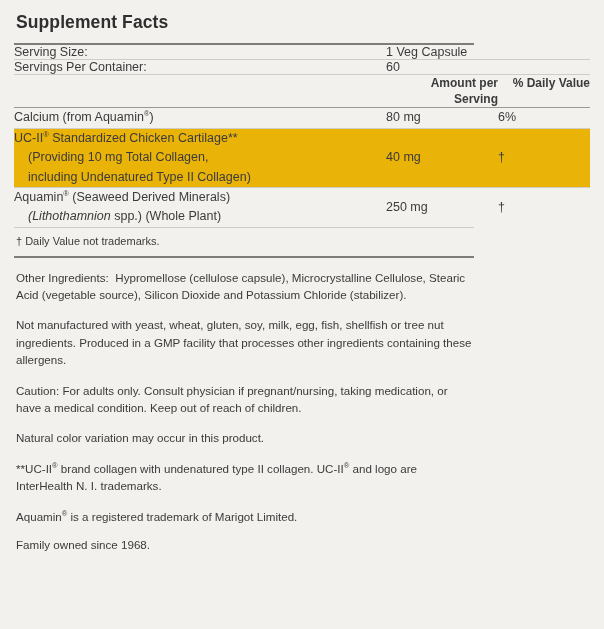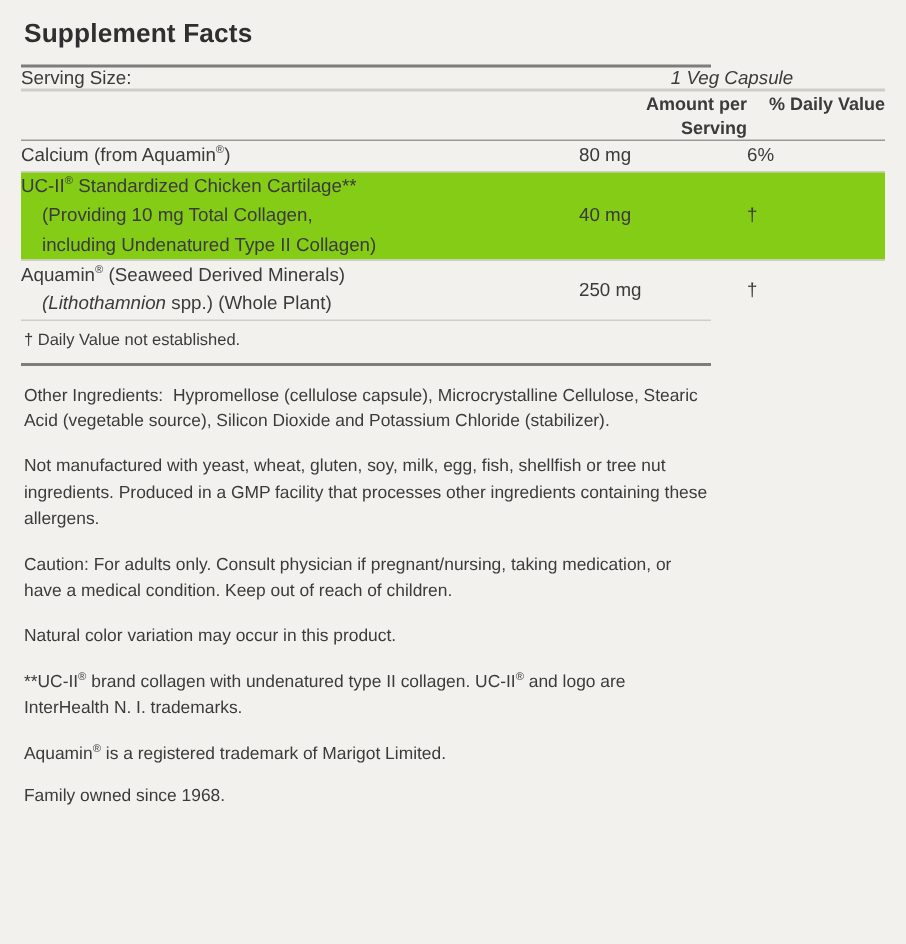--- a/index.html
+++ b/index.html
@@ -52,45 +52,44 @@
   }
   .col-name { width: 372px; }
   .col-amt  { width: 112px; }
   .col-dv   { width: 92px; }
 
   .row-serving td {
     padding: 8px 0 8px 2px;
     font-size: 12.5px;
   }
   .row-serving .val {
-    text-align: center;
+    text-align: left;
     padding-left: 0;
     padding-right: 0;
-    font-style: italic;
   }
   .hdr-row td {
     padding: 10px 0 7px 0;
     font-weight: bold;
     font-size: 12px;
     text-align: right;
     line-height: 1.35;
   }
   .hdr-row td.blank { }
   .nutrient td {
     padding: 7px 0 7px 2px;
     font-size: 12.5px;
     line-height: 1.55;
   }
   .nutrient td.amt, .nutrient td.dv {
     vertical-align: middle;
     padding-left: 0;
     padding-right: 0;
   }
   .nutrient.alt {
-    background: #84cc16;
+    background: #eab308;
   }
   .indent { padding-left: 14px; display: block; }
   sup {
     font-size: 7.5px;
     vertical-align: super;
     line-height: 0;
   }
   .ital { font-style: italic; }
   .footnote {
     font-size: 11px;
@@ -132,20 +131,24 @@
         <tr class="row-serving">
       <td>Serving Size:</td>
       <td class="val" colspan="2">1 Veg Capsule</td>
     </tr>
     <tr>
       <td colspan="3">
             <div class="rule-thin"></div>
           </td>
     </tr>
 
+    <tr class="row-serving">
+      <td>Servings Per Container:</td>
+      <td class="val" colspan="2">60</td>
+    </tr>
     <tr>
       <td colspan="3">
             <div class="rule-thin"></div>
           </td>
     </tr>
 
     <tr class="hdr-row">
       <td class="blank"></td>
       <td>
         <span>Amount per</span><br>
@@ -193,21 +196,21 @@
         <span class="indent"><span class="ital">(Lithothamnion</span><span> spp.) (Whole Plant)</span></span>
       </td>
       <td class="amt">250 mg</td>
       <td class="dv">†</td>
     </tr>
   </tbody>
     </table>
 
   <div class="rule-thin"></div>
 
-  <div class="footnote">† Daily Value not established.</div>
+  <div class="footnote">† Daily Value not trademarks.</div>
 
   <div class="rule-thick"></div>
 
   <div class="other">
     <p>
       <b>Other Ingredients:</b>
       &nbsp;<span>Hypromellose (cellulose capsule), Microcrystalline Cellulose, Stearic Acid (vegetable source), Silicon Dioxide and Potassium Chloride (stabilizer).</span>
     </p>
     <p>Not manufactured with yeast, wheat, gluten, soy, milk, egg, fish, shellfish or tree nut ingredients. Produced in a GMP facility that processes other ingredients containing these allergens.</p>
     <p>

